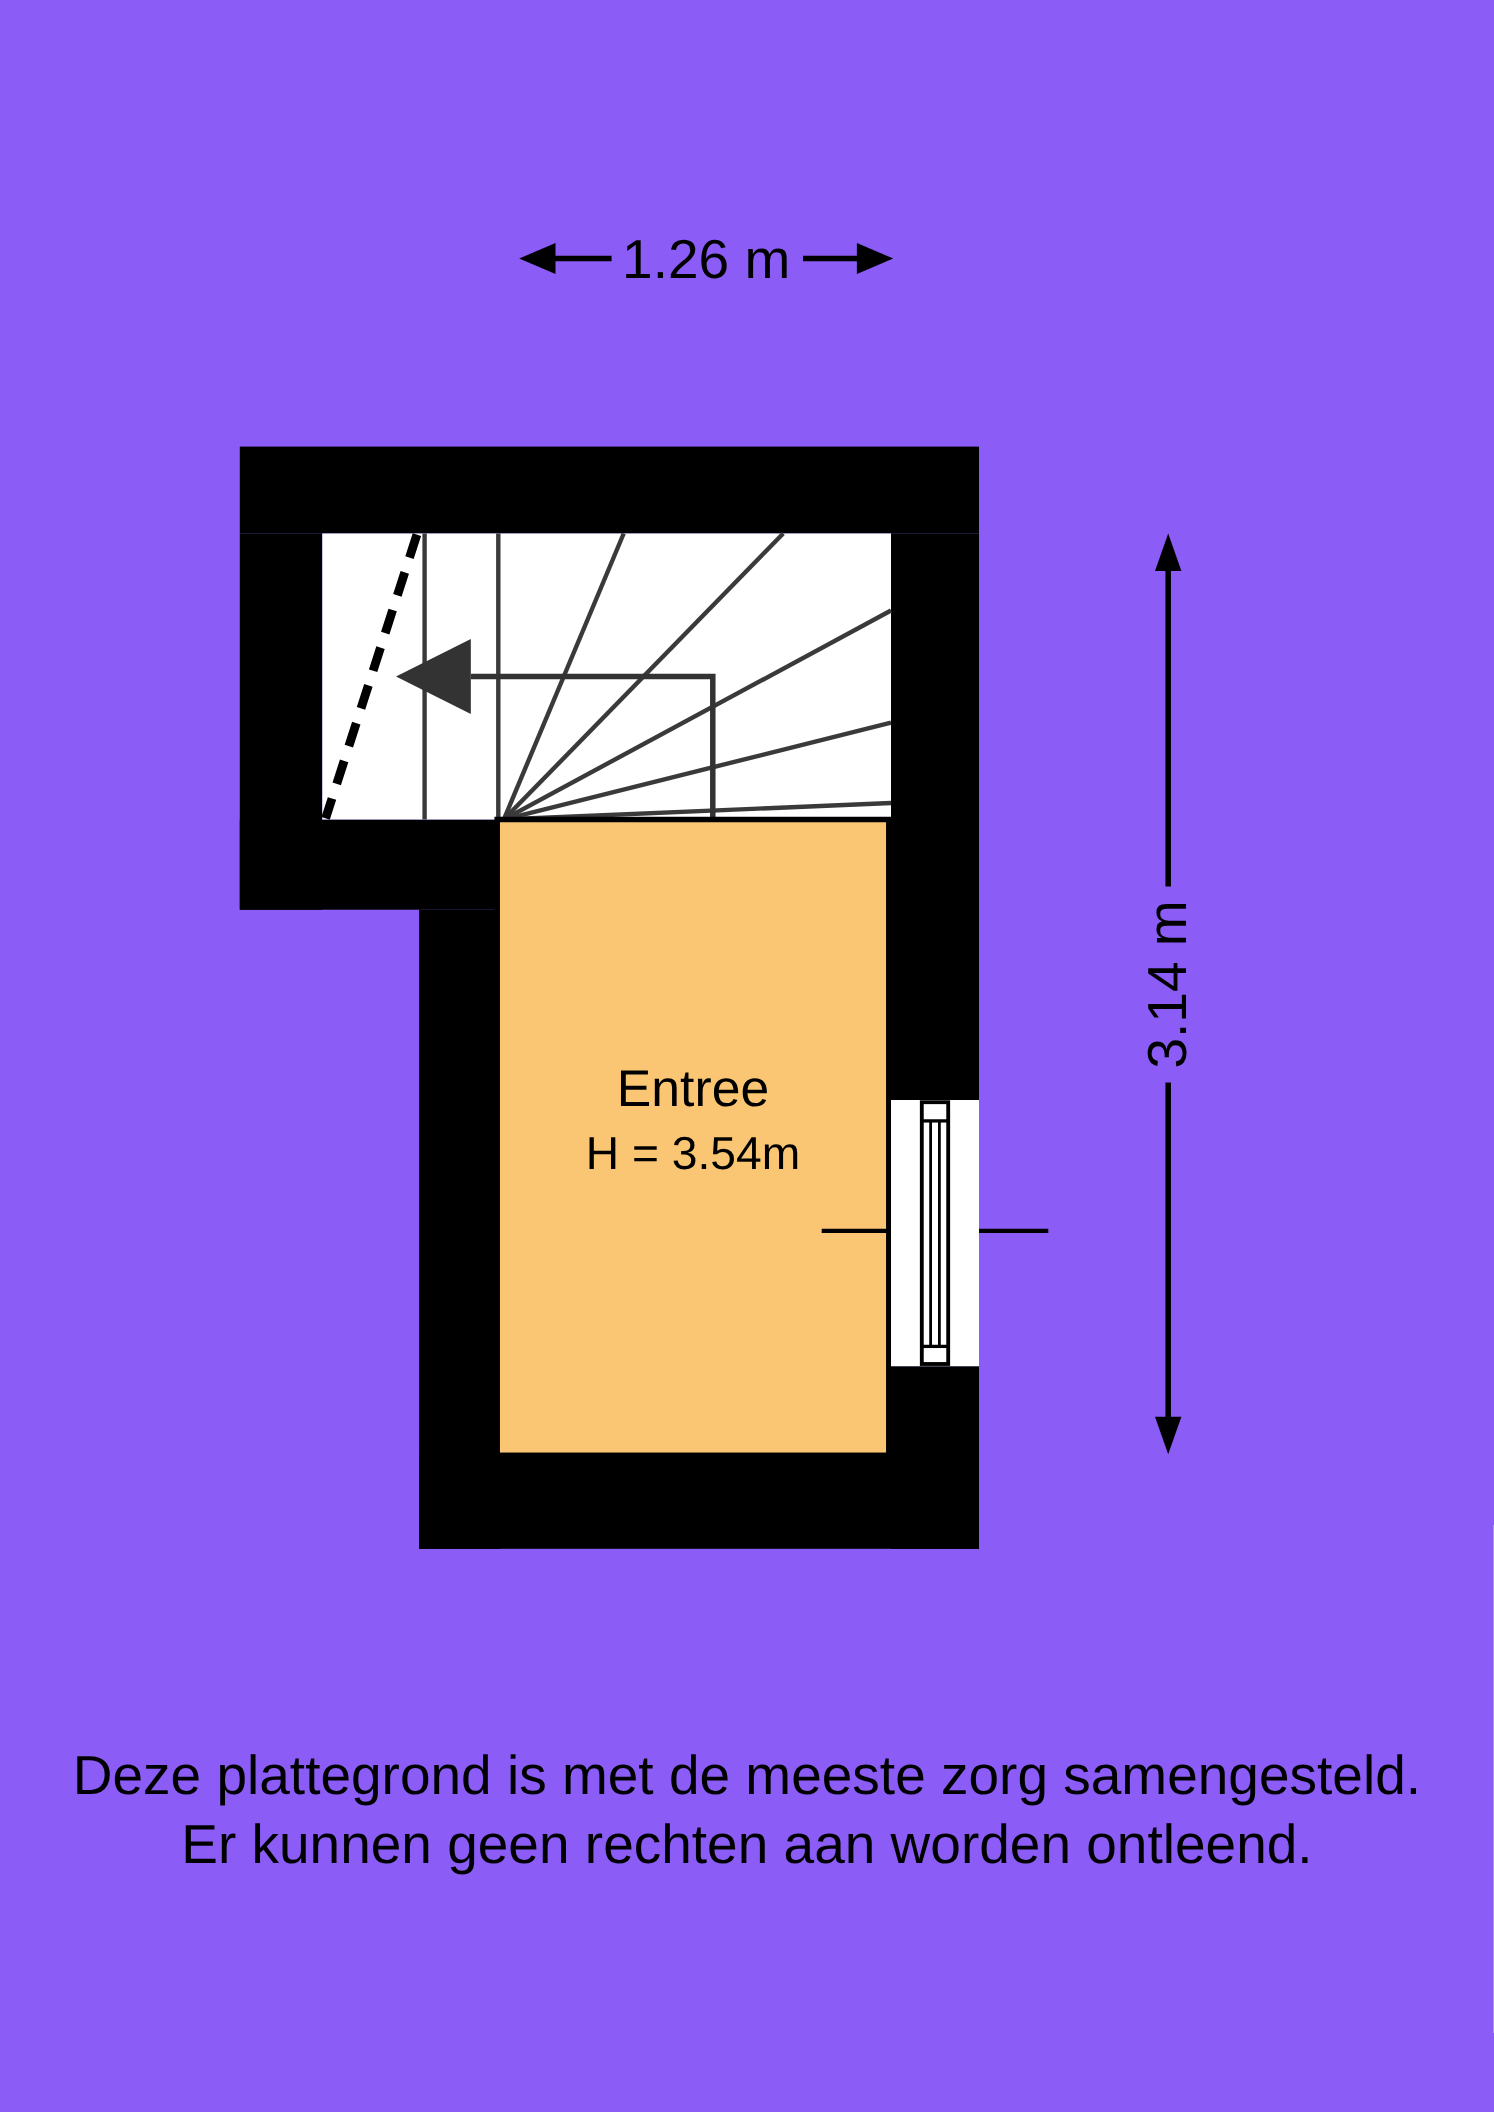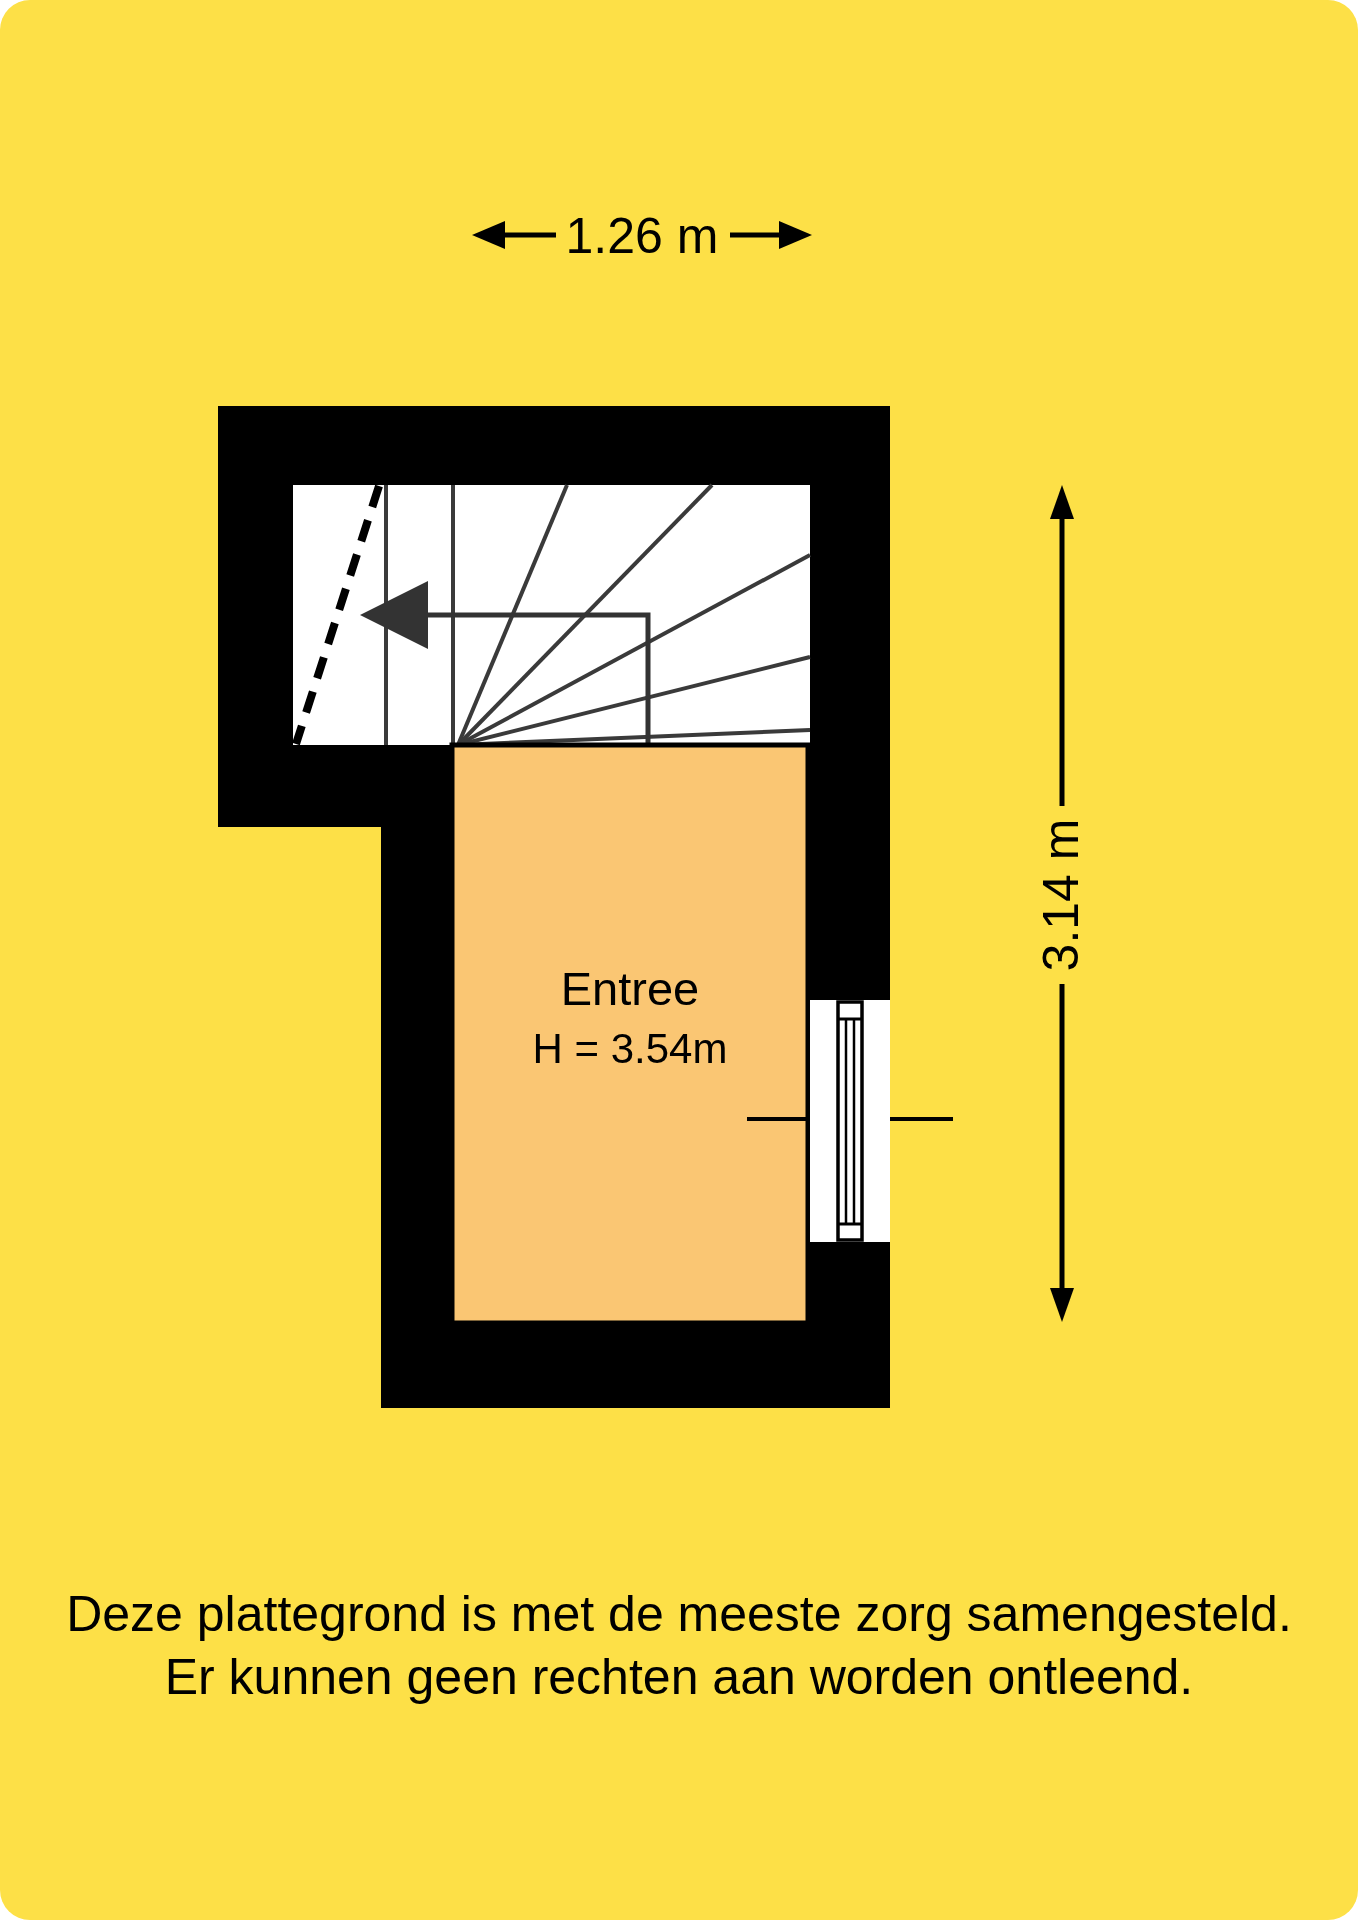--- a/index.html
+++ b/index.html
@@ -4,24 +4,23 @@
 <style>
   html, body {
     margin: 0;
     padding: 0;
     background: #ffffff;
   }
   .stage {
     position: relative;
     width: 1358px;
     height: 1920px;
-    background: #fde047;
+    background: #8b5cf6;
     font-family: "Liberation Sans", sans-serif;
     overflow: hidden;
-    border-radius: 30px;
   }
   svg.plan {
     position: absolute;
     left: 0;
     top: 0;
   }
   text {
     font-family: "Liberation Sans", sans-serif;
     fill: #000000;
   }

